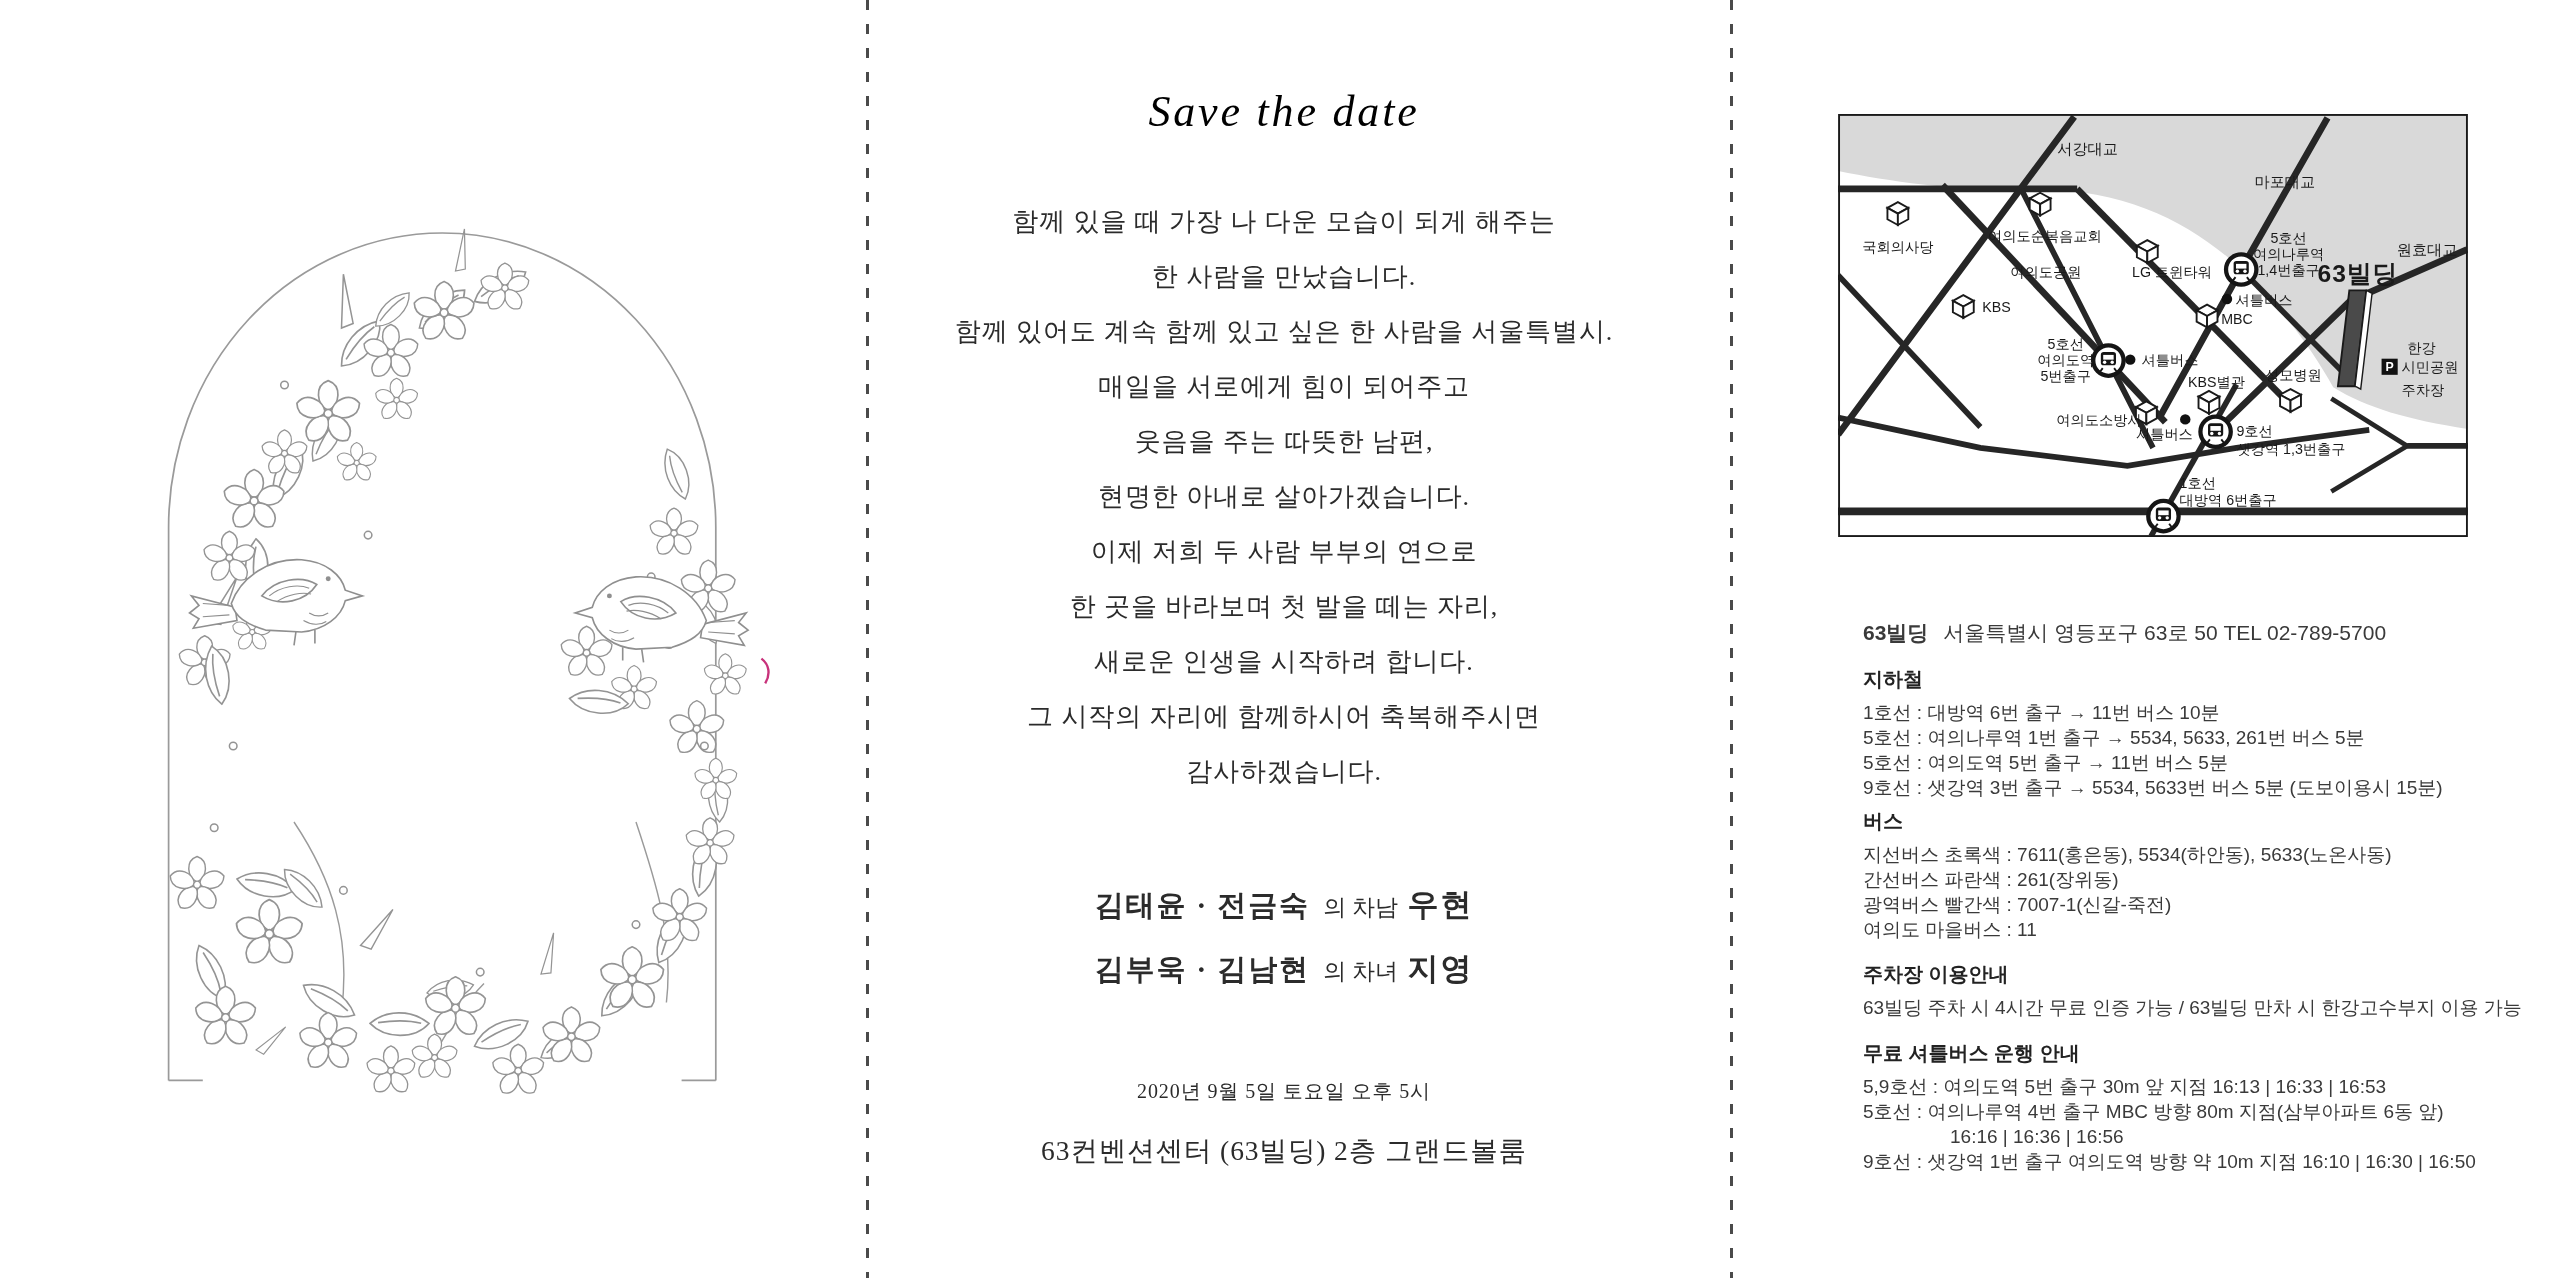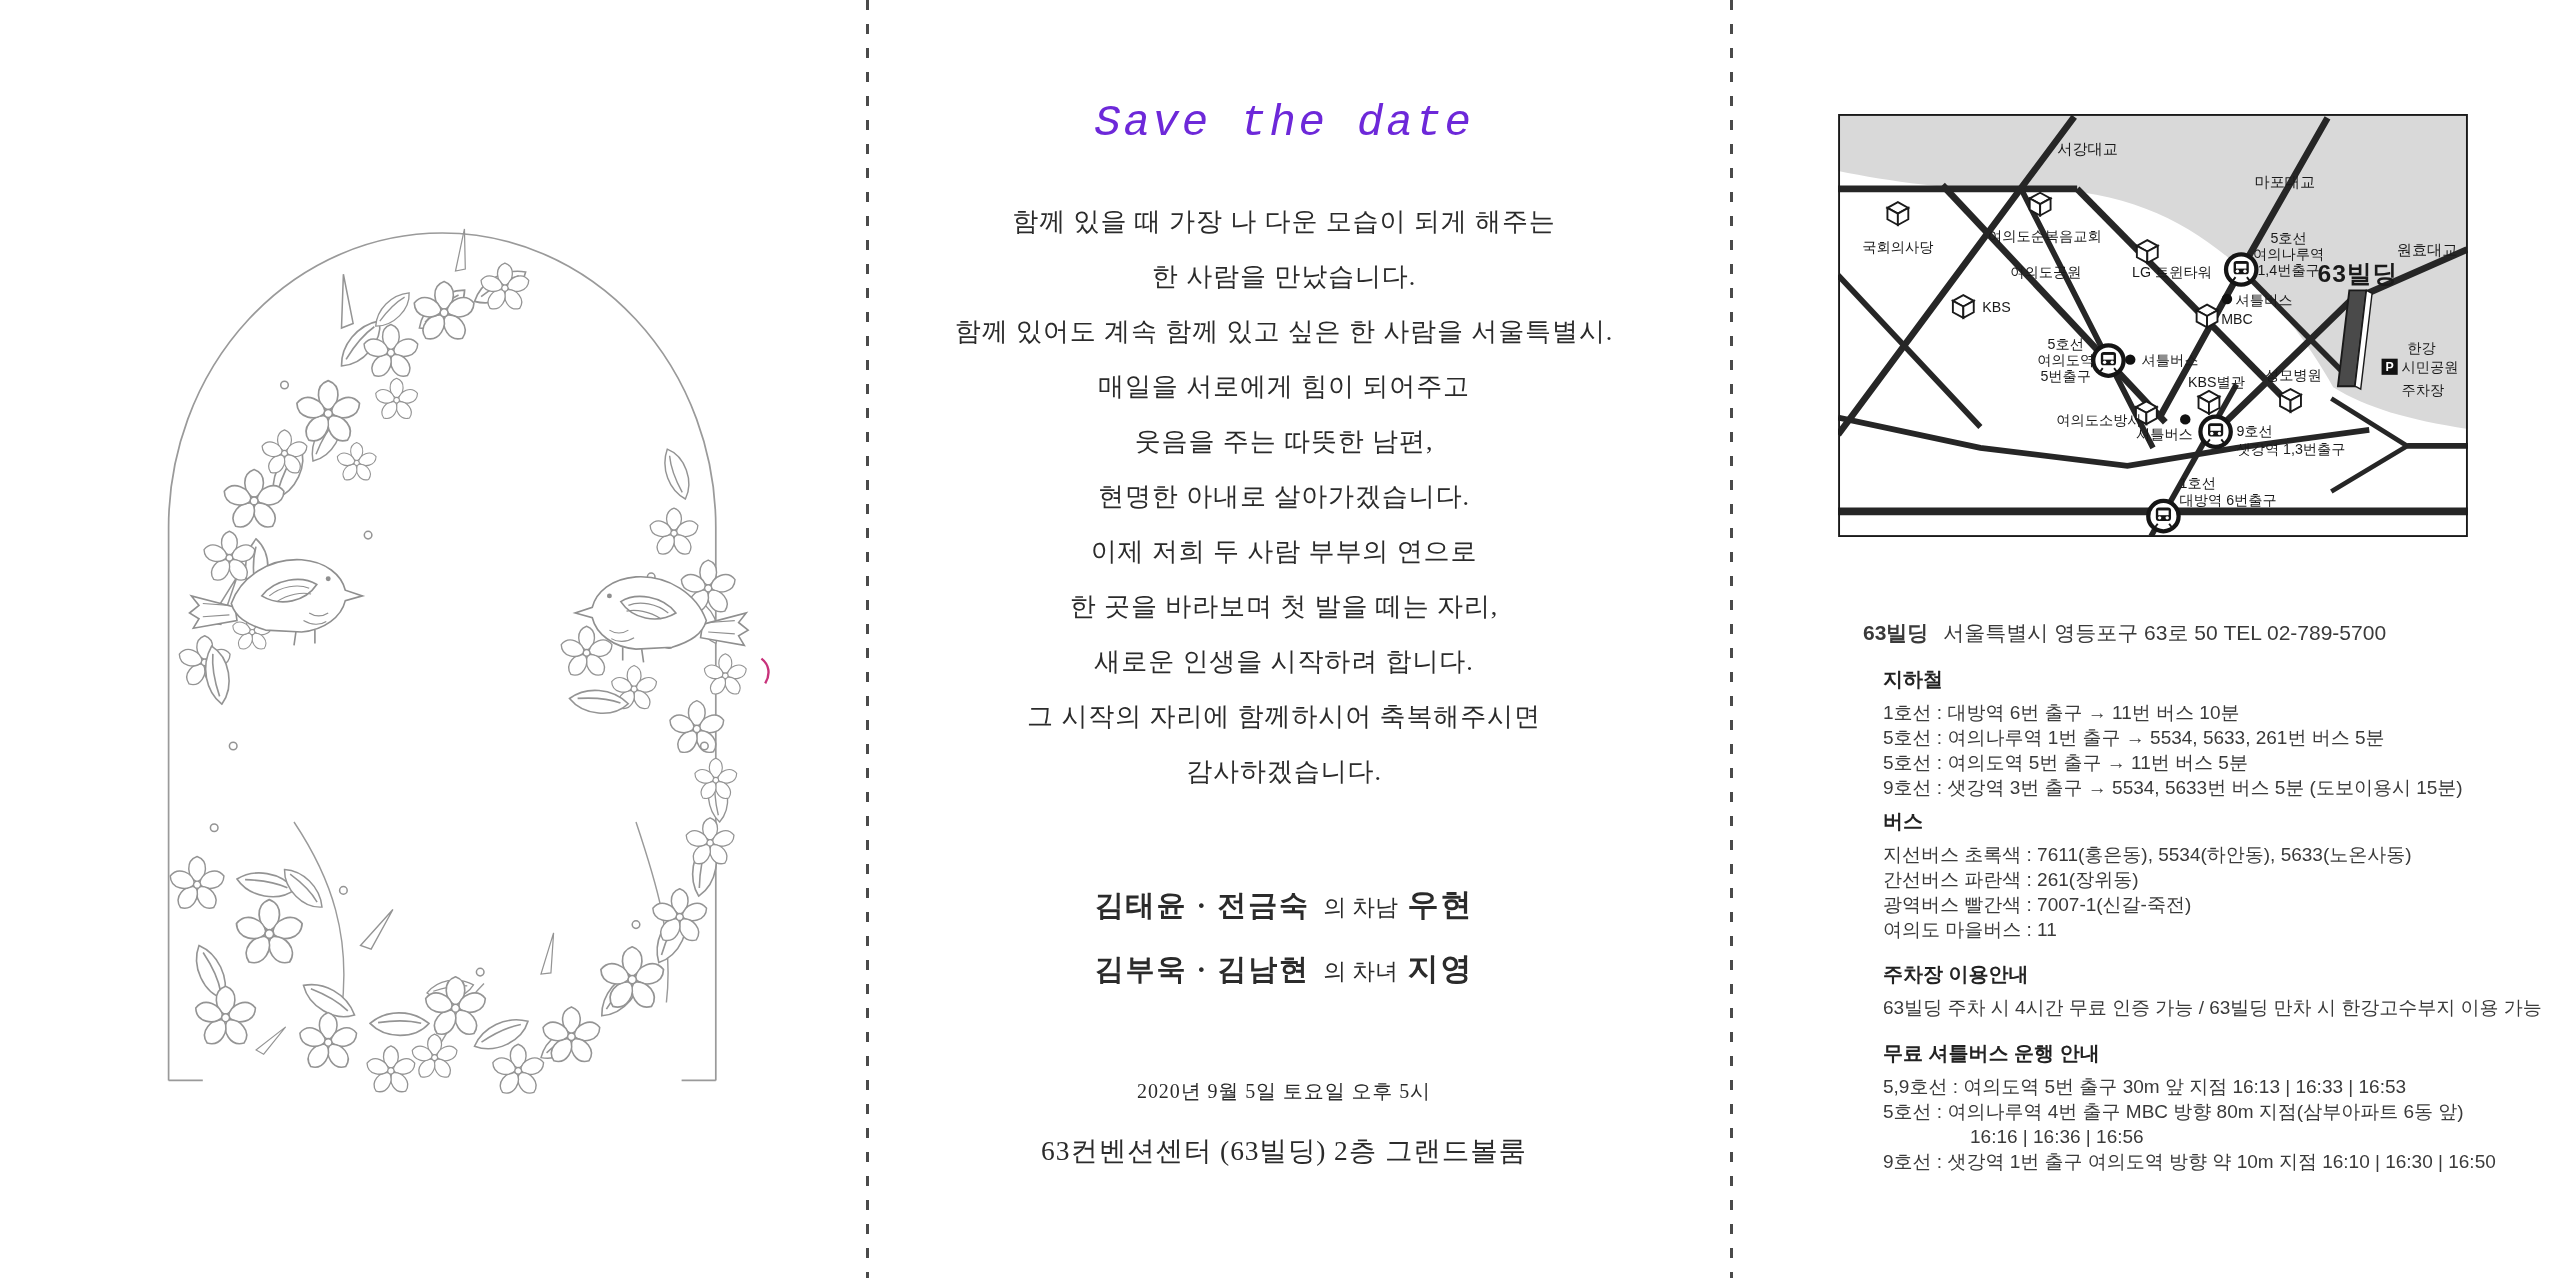--- a/index.html
+++ b/index.html
@@ -3,37 +3,37 @@
 <meta charset="utf-8">
 <style>
   html,body{margin:0;padding:0;background:#fff;}
   #canvas{position:relative;width:2576px;height:1279px;background:#ffffff;overflow:hidden;
           font-family:"Liberation Sans","DejaVu Sans",sans-serif;color:#2e2e2e;}
   .fold{position:absolute;top:0;width:2.8px;height:1279px;
         background:repeating-linear-gradient(to bottom,#4a4a4a 0 10.4px,transparent 10.4px 24px);}
   
   .mid{position:absolute;left:849px;top:0;width:870px;height:1279px;text-align:center;
        font-family:"Liberation Serif","DejaVu Serif",serif;color:#2b2b2b;}
-  .mid-title{position:absolute;left:0;top:98px;width:100%;
-             font-family:Liberation Mono, monospace;font-style:italic;
-             font-size:44px;letter-spacing:2.8px;color:#6d28d9;}
+  .mid-title{position:absolute;left:0;top:86px;width:100%;
+             font-family:Liberation Serif, serif;font-style:italic;
+             font-size:44px;letter-spacing:2.8px;color:#000000;}
   .msg{position:absolute;left:0;top:194px;width:100%;}
   .msg p{margin:0;height:55px;line-height:55px;font-size:26px;letter-spacing:0.9px;}
   .family{position:absolute;left:0;width:100%;height:47px;line-height:47px;}
   .family.f1{top:866px;margin-top:15px;} .family.f2{top:945px;}
   .f-parents{font-size:29px;font-weight:bold;letter-spacing:1.9px;}
   .f-rel{font-size:23px;margin:0 9.5px 0 13.3px;}
   .f-name{font-size:31px;font-weight:bold;letter-spacing:1.9px;}
   .when{position:absolute;left:0;top:1078px;width:100%;font-size:20px;letter-spacing:0.9px;}
   .where{position:absolute;left:0;top:1133px;width:100%;font-size:27.5px;letter-spacing:0.9px;}
   
   .info{position:absolute;left:1863px;width:674px;color:#3a3a3a;}
   .addr{top:619px;font-size:21px;}
   .addr .place{font-weight:bold;margin-right:15px;}
-  .sec{line-height:25px;font-size:19px;margin-left:20px;}
+  .sec{line-height:25px;font-size:19px;}
   .sec h4{margin:0 0 7.6px 0;font-size:20px;color:#222;}
   .sec p{margin:0;}
   .sec-subway{top:667px;} .sec-bus{top:809px;} .sec-parking{top:962px;} .sec-shuttle{top:1041px;}
   .indent{padding-left:87px;}
   
   .map{position:absolute;left:1838px;top:114px;}
   .map text{font-family:"Liberation Sans","DejaVu Sans",sans-serif;font-size:15px;fill:#1a1a1a;}
   .map text.t16{font-size:16px;}
   .map text.big{font-size:26px;font-weight:bold;letter-spacing:1px;}
   .map text.pw{fill:#ffffff;font-size:13px;font-weight:bold;}

